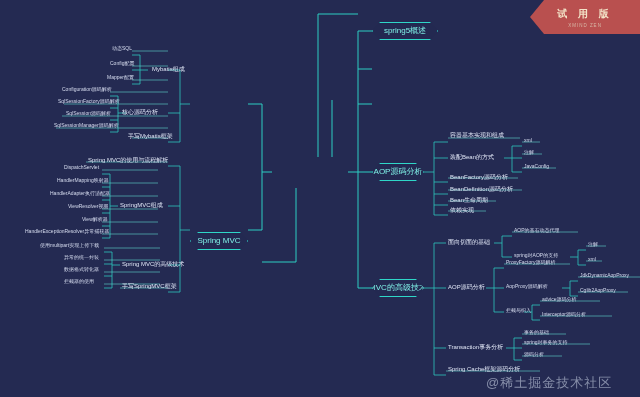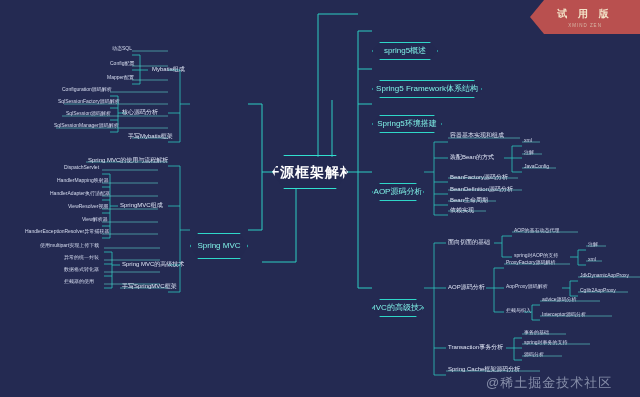--- a/index.html
+++ b/index.html
@@ -18,21 +18,21 @@
     color:#7ff0e6;border:1px solid #2fd7c8;
     background:rgba(36,42,82,0.2);
     clip-path:polygon(8px 0,calc(100% - 8px) 0,100% 50%,calc(100% - 8px) 100%,8px 100%,0 50%);
     box-sizing:border-box;
   }
   .hex.center{
     color:#ffffff;border:1.5px solid #31e0cf;font-size:14px;font-weight:bold;
     letter-spacing:1px;
     clip-path:polygon(12px 0,calc(100% - 12px) 0,100% 50%,calc(100% - 12px) 100%,12px 100%,0 50%);
   }
-  .hex.l1{font-size:8px;margin-top:20px;}
+  .hex.l1{font-size:8px;}
 
   
   .leaf{
     font-size:5.5px;color:#d6dcef;
     padding-bottom:1px;
     display:flex;align-items:flex-end;
   }
   .leaf.mid{font-size:6px;color:#dfe5f5;}
   .leaf.tiny{font-size:5px;}
 
@@ -228,35 +228,26 @@
       <path d="M102 222 H 158"></path>
       <path d="M102 234 H 158"></path>
       <path d="M104 248 H 160"></path>
       <path d="M104 260 H 160"></path>
       <path d="M104 272 H 160"></path>
       <path d="M104 284 H 160"></path>
       <path d="M168 288 H 120"></path>
     </g>
   </svg>
 
-  <div class="node hex center" style="left:272px;top:155px;width:76px;height:34px;">
-    <span>开源框架解析</span>
-  </div>
 
   <div class="node hex l1" style="left:372px;top:22px;width:66px;height:18px;">
     <span>spring5概述</span>
   </div>
 
-  <div class="node hex l1" style="left:372px;top:60px;width:110px;height:18px;">
-    <span>Spring5 Framework体系结构</span>
-  </div>
-
-  <div class="node hex l1" style="left:372px;top:95px;width:70px;height:18px;">
-    <span>Spring5环境搭建</span>
-  </div>
+
 
   <div class="node hex l1" style="left:372px;top:163px;width:52px;height:18px;">
     <span>AOP源码分析</span>
   </div>
 
   <div class="node leaf mid" style="left:450px;top:128px;height:10px;">
     <span>容器基本实现和组成</span>
   </div>
   <div class="node leaf mid" style="left:450px;top:150px;height:10px;">
     <span>装配Bean的方式</span>
@@ -370,21 +361,21 @@
   <div class="node leaf tiny" style="left:66px;top:107px;height:9px;">
     <span>SqlSession源码解析</span>
   </div>
   <div class="node leaf tiny" style="left:54px;top:119px;height:9px;">
     <span>SqlSessionManager源码解析</span>
   </div>
   <div class="node leaf mid" style="left:128px;top:129px;height:10px;">
     <span>手写Mybatis框架</span>
   </div>
 
-  <div class="node hex l1" style="left:190px;top:213px;width:58px;height:26px;">
+  <div class="node hex l1" style="left:190px;top:232px;width:58px;height:18px;">
     <span>Spring MVC</span>
   </div>
 
   <div class="node leaf mid" style="left:88px;top:153px;height:10px;">
     <span>Spring MVC的使用与流程解析</span>
   </div>
 
   <div class="node leaf mid" style="left:120px;top:198px;height:10px;">
     <span>SpringMVC组成</span>
   </div>

